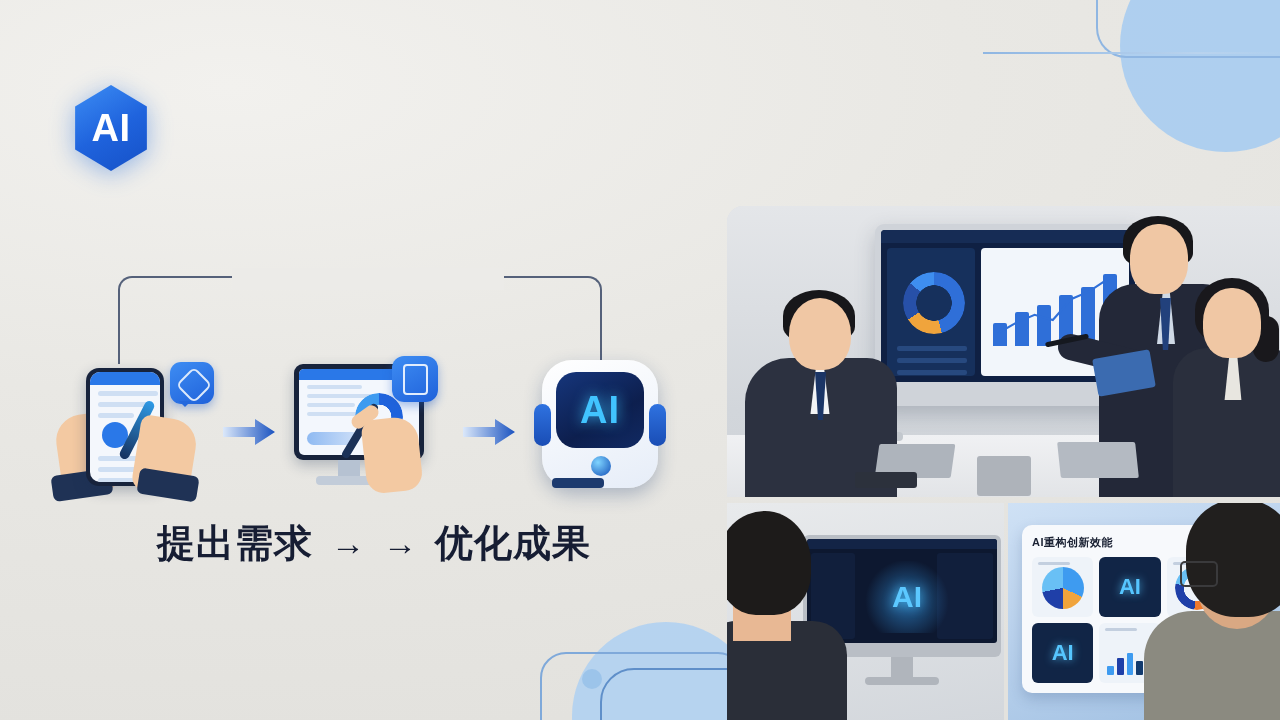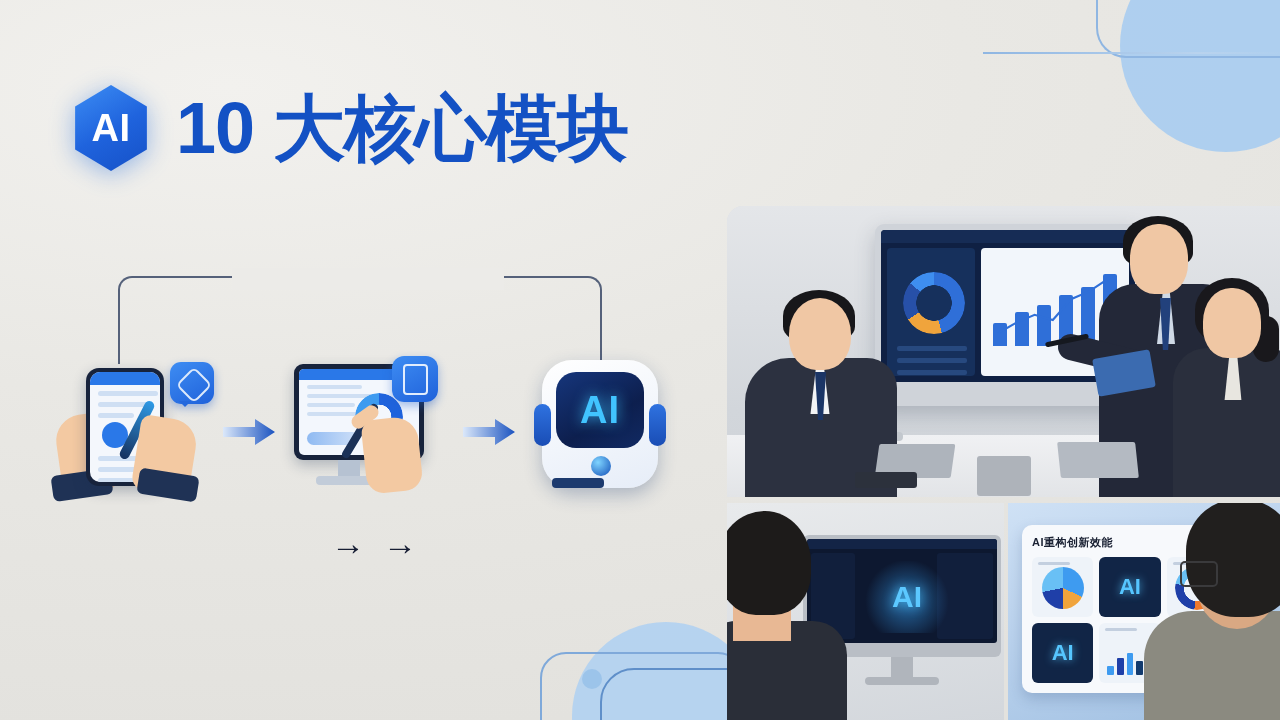--- a/index.html
+++ b/index.html
@@ -303,21 +303,20 @@
   <div class="deco-ring-b1"></div>
   <div class="deco-ring-b2"></div>
   <div class="deco-dot-b"></div>
 
   <div class="title">
     <span class="hexlogo">
       <span class="hx"></span>
       <span class="hx-txt">AI</span>
     </span>
     <span class="t-sp"></span>
-    <span class="t-blue">10 大核心模块</span>
   </div>
 
   <div class="bracket"></div>
   <div class="bracket-mask"></div>
 
   <div class="flow">
 
     <div class="fcell">
       <div class="hand-l"></div>
       <div class="cuff-l"></div>
@@ -395,22 +394,24 @@
         <div class="robot-scr">
             <b>AI</b>
           </div>
         <div class="robot-eye"></div>
       </div>
       <div class="robot-foot"></div>
     </div>
   </div>
 
   <div class="caption">
+    <span class="cap-t">提出需求</span>
     <span class="cap-a">→</span>
     <span class="cap-a">→</span>
+    <span class="cap-t">优化成果</span>
   </div>
 
   <div class="ph ph-top">
     <div class="room-wall"></div>
     <div class="desk"></div>
 
     <div class="imac">
       <div class="imac-scr">
         <div class="imac-nav"></div>
         <div class="dash-l">

